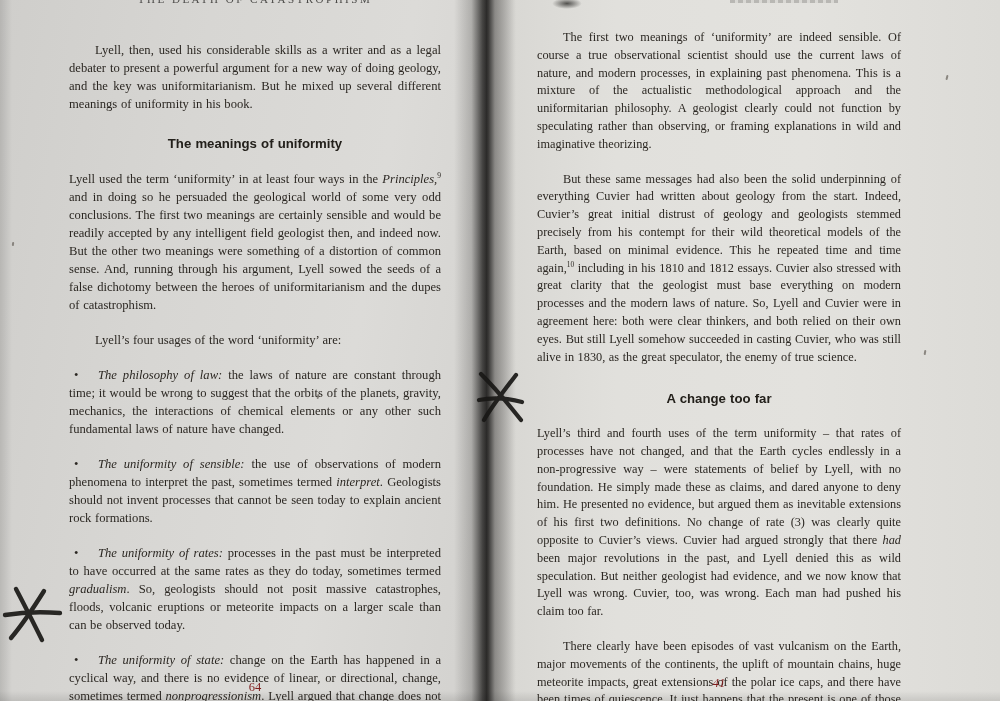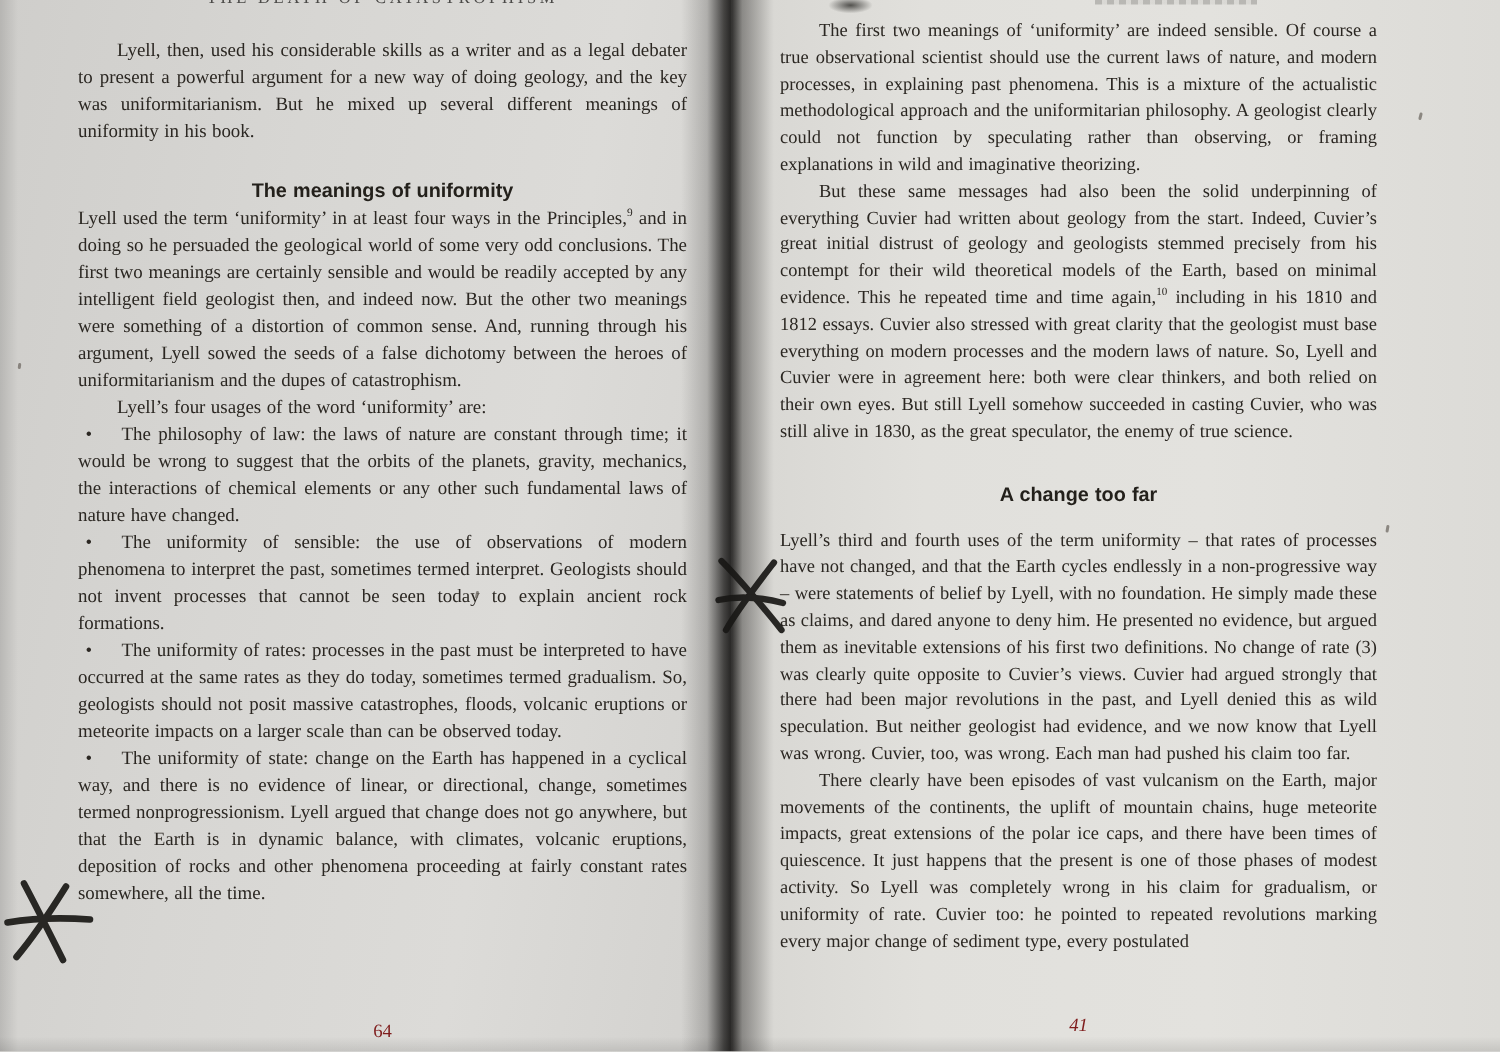--- a/index.html
+++ b/index.html
@@ -48,30 +48,30 @@
     position:absolute;left:552px;top:-2px;width:30px;height:11px;z-index:4;border-radius:50%;
     background:radial-gradient(ellipse at center,rgba(58,57,54,0.85) 0%,rgba(58,57,54,0) 70%);
   }
 
   .text-col{
     position:absolute;color:#2b2722;text-align:justify;z-index:2;
     word-spacing:0.5px;
   }
   .col-left{left:52px;top:24px;width:406px;font-size:12.6px;line-height:18px;}
   .col-right{left:520px;top:12px;width:398px;font-size:12.3px;line-height:17.8px;}
-  .text-col p{margin:0;}
+  .text-col p{margin:17px;}
   .ind{text-indent:26px;}
   .section-heading{
     font-family:"Liberation Sans","DejaVu Sans",sans-serif;font-weight:700;
     font-size:13.2px;text-align:center;color:#23201b;
     margin:22px 0 0;
   }
   .col-right .section-heading{margin:24px 0 13px;}
   .bullet-item{text-indent:5px;margin-top:11px;}
-  .seg-i{}
+  .seg-i{font-style:italic;}
   .seg-sup{vertical-align:super;font-size:0.6em;line-height:0;}
   .seg-b{display:inline-block;width:24px;font-style:normal;text-indent:0;}
 
   .pagenum{
     position:absolute;z-index:2;color:#7f1d1d;text-align:center;
     font-family:"Liberation Serif",serif;font-size:12.5px;
   }
   .pagenum-left{left:52px;top:680px;width:406px;}
   .pagenum-right{left:520px;top:676px;width:398px;font-style:italic;}
 

